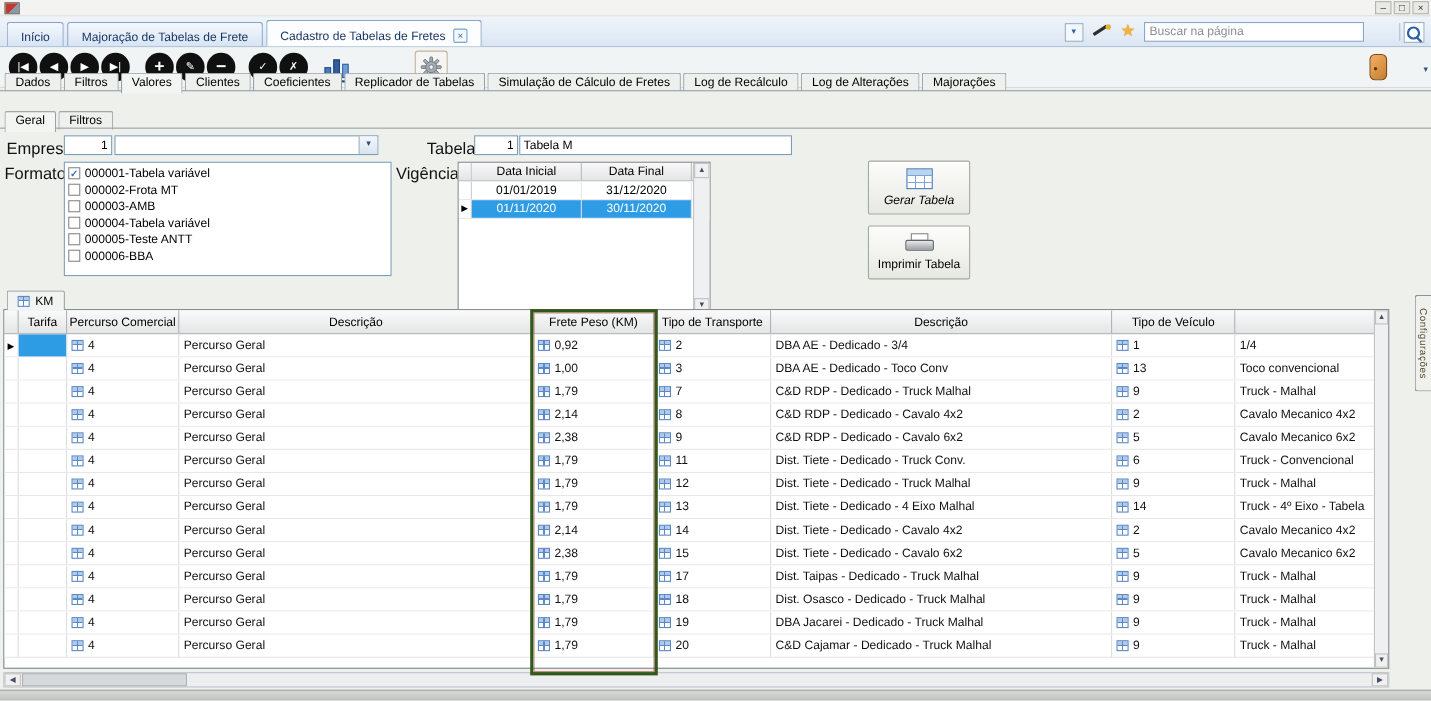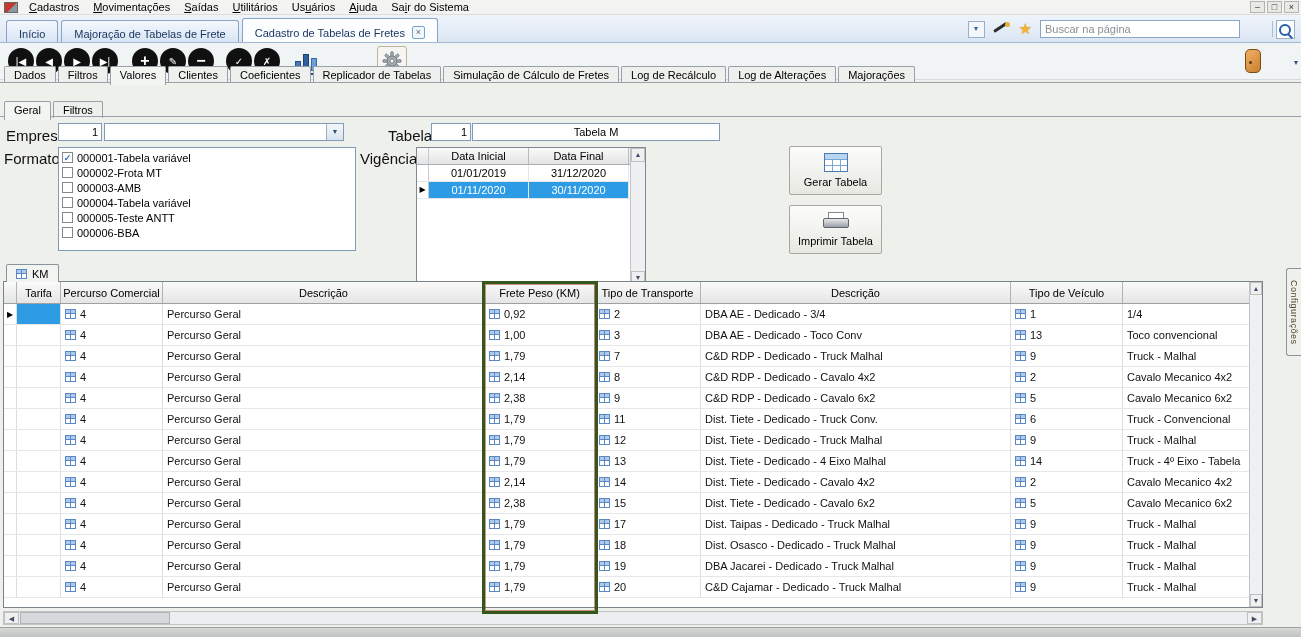--- a/index.html
+++ b/index.html
@@ -125,29 +125,20 @@
 svg{display:block;}
 button{cursor:default;}
 </style>
 </head>
 <body>
 
 <div id="root">
 
   <div class="menubar">
     <span class="app-icon"></span>
-    <div id="menu-items" style="display:flex;">
-        <span class="menu-item"><u>C</u>adastros</span>
-        <span class="menu-item"><u>M</u>ovimentações</span>
-        <span class="menu-item"><u>S</u>aídas</span>
-        <span class="menu-item"><u>U</u>tilitários</span>
-        <span class="menu-item">Us<u>u</u>ários</span>
-        <span class="menu-item"><u>A</u>juda</span>
-        <span class="menu-item">Sa<u>i</u>r do Sistema</span>
-      </div>
     <div class="win-controls" id="win-controls">
         <button class="win-btn">–</button>
         <button class="win-btn">□</button>
         <button class="win-btn">×</button>
       </div>
   </div>
 
   <div class="tabbar">
     <div class="doc-tabs" id="doc-tabs">
         <div class="doc-tab">
@@ -215,21 +206,21 @@
   <div class="formarea">
     <label class="flabel" style="left:6px;top:10px;width:46px;">Empresa</label>
     <input class="tinput num" style="left: 58px; top: 6px; width: 44px;" value="1">
     <div class="combo" style="left:104px;top:6px;width:240px;">
       <span class="val"></span>
       <span class="arrow">▼</span>
     </div>
 
     <label class="flabel" style="left:388px;top:10px;width:38px;">Tabela</label>
     <input class="tinput num" style="left: 431px; top: 6px; width: 40px;" value="1">
-    <input class="tinput" style="left: 472px; top: 6px; width: 248px; text-align: center;" value="Tabela M">
+    <input class="tinput" style="left: 472px; top: 6px; width: 248px;" value="Tabela M">
 
     <label class="flabel" style="left:4px;top:33px;width:50px;">Formatos</label>
     <div class="listbox" style="left:58px;top:30px;width:298px;height:104px;" id="formato-list">
         <div class="fm-item">
     <span class="cb">✓</span>
     <span class="fm-label">000001-Tabela variável</span>
   </div>
         <div class="fm-item">
     <span class="cb"></span>
     <span class="fm-label">000002-Frota MT</span>
@@ -270,21 +261,21 @@
     <div class="vg-col vg-c1">01/11/2020</div>
     <div class="vg-col vg-c2">30/11/2020</div>
   </div>
         </div>
       <div class="vig-scroll">
         <button class="sc-btn">▲</button>
         <button class="sc-btn">▼</button>
       </div>
     </div>
 
-    <button class="big-btn" style="left:789px;top:29px;">
+    <button class="big-btn" style="left:789px;top:29px;font-style:italic;">
       <span class="icon-table"></span>
       <span>Gerar Tabela</span>
     </button>
     <button class="big-btn" style="left:789px;top:88px;">
       <span class="icon-printer">
           <span class="pr-paper"></span>
           <span class="pr-body"></span>
         </span>
       <span>Imprimir Tabela</span>
     </button>

